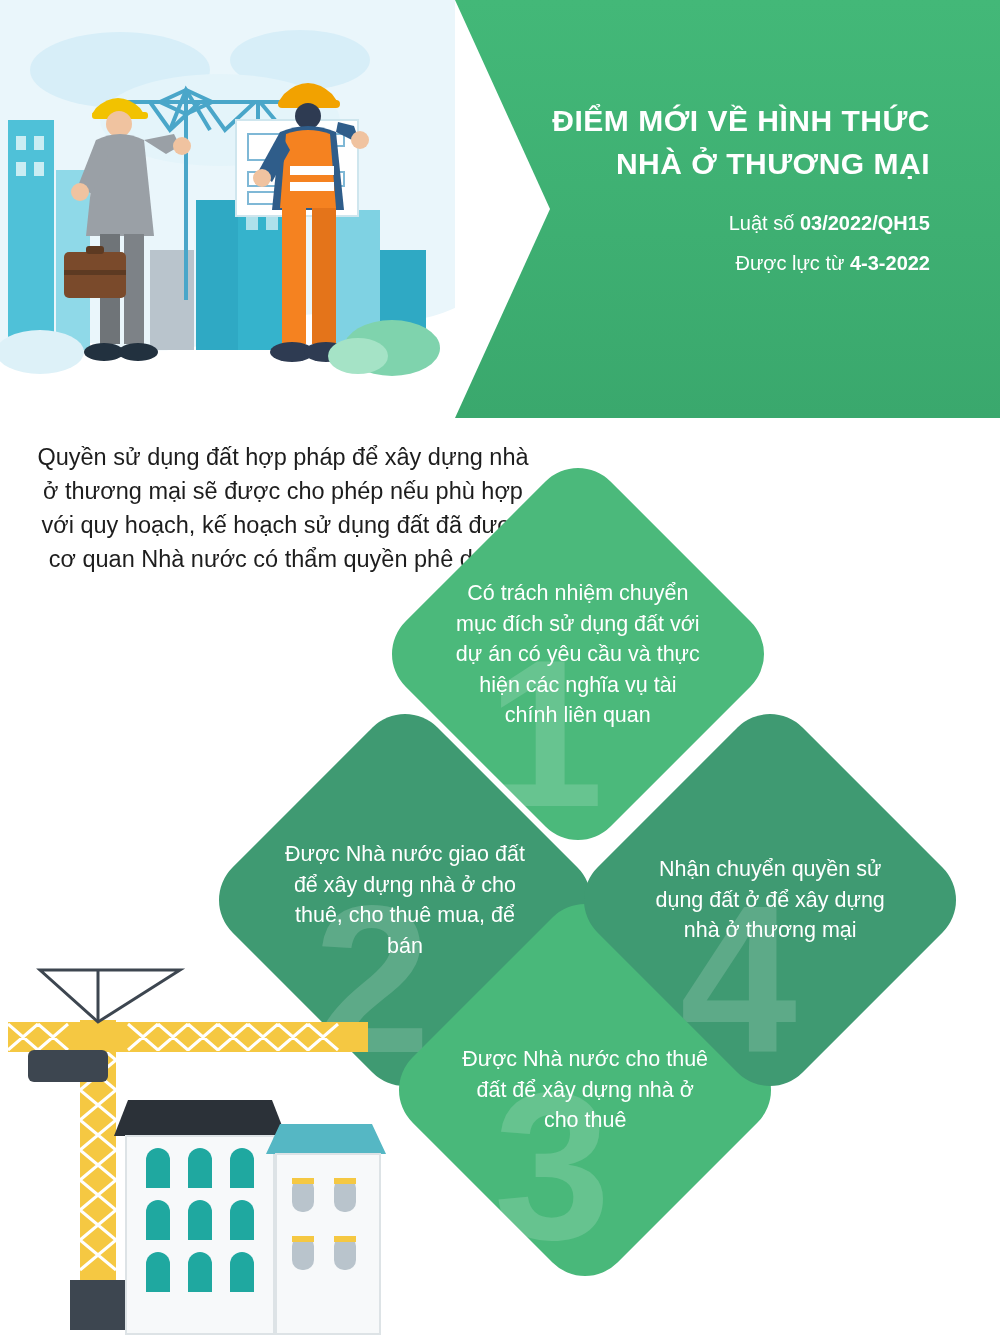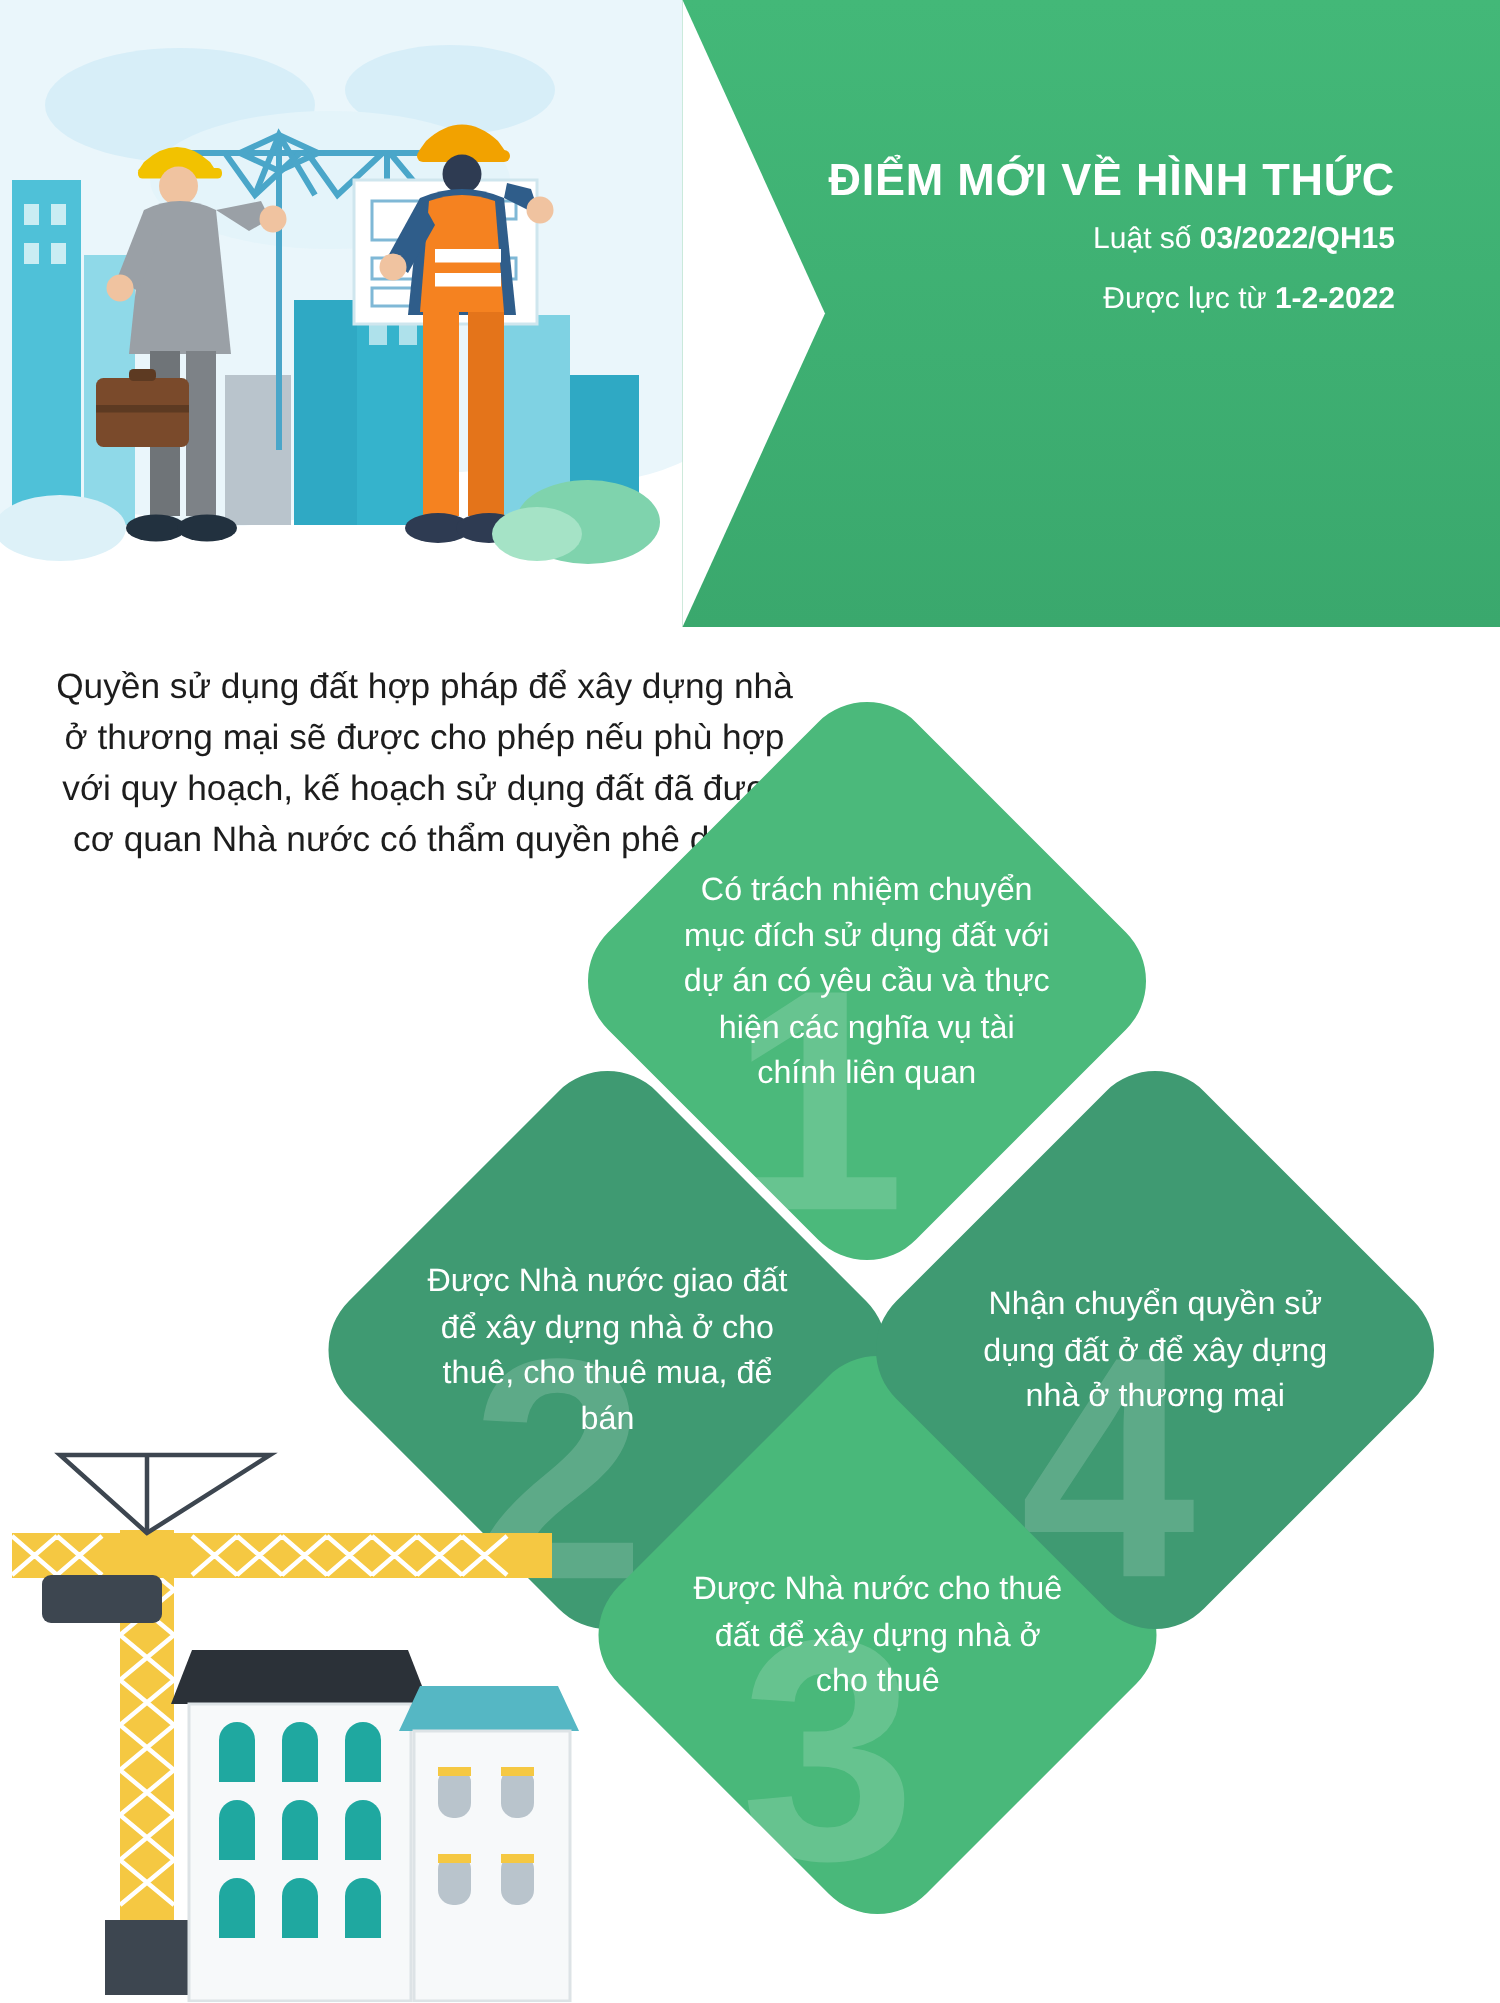--- a/index.html
+++ b/index.html
@@ -60,20 +60,21 @@
   }
   .title-line {
     font-weight: bold;
     font-size: 30px;
     letter-spacing: 0.5px;
     line-height: 1.42;
     text-transform: uppercase;
   }
   .sub-line {
     font-size: 20px;
+    margin-top: 22px;
     line-height: 1.6;
   }
   .sub-line b { font-weight: bold; }
 
   
   .intro {
     position: absolute;
     left: 28px; top: 440px;
     width: 510px;
     text-align: center;
@@ -227,25 +228,26 @@
         <ellipse cx="358" cy="356" rx="30" ry="18" fill="#a5e3c6"></ellipse>
         <ellipse cx="40" cy="352" rx="44" ry="22" fill="#ddf1f8"></ellipse>
       </svg>
     </div>
 
     <div class="header-green"></div>
     <div class="notch"></div>
 
     <div class="title-wrap">
       <div class="title-line">ĐIỂM MỚI VỀ HÌNH THỨC</div>
+      <div class="title-line">NHÀ Ở THƯƠNG MẠI</div>
       <div class="sub-line">
         <span>Luật số </span><b>03/2022/QH15</b>
       </div>
       <div class="sub-line" style="margin-top:8px">
-        <span>Được lực từ </span><b>1-2-2022</b>
+        <span>Được lực từ </span><b>4-3-2022</b>
       </div>
     </div>
   </div>
 
   <div class="intro">Quyền sử dụng đất hợp pháp để xây dựng nhà ở thương mại sẽ được cho phép nếu phù hợp với quy hoạch, kế hoạch sử dụng đất đã được cơ quan Nhà nước có thẩm quyền phê duyệt</div>
 
   <div class="cluster">
 
     <div class="diamond" id="d1">
       <span class="ghost">1</span>

